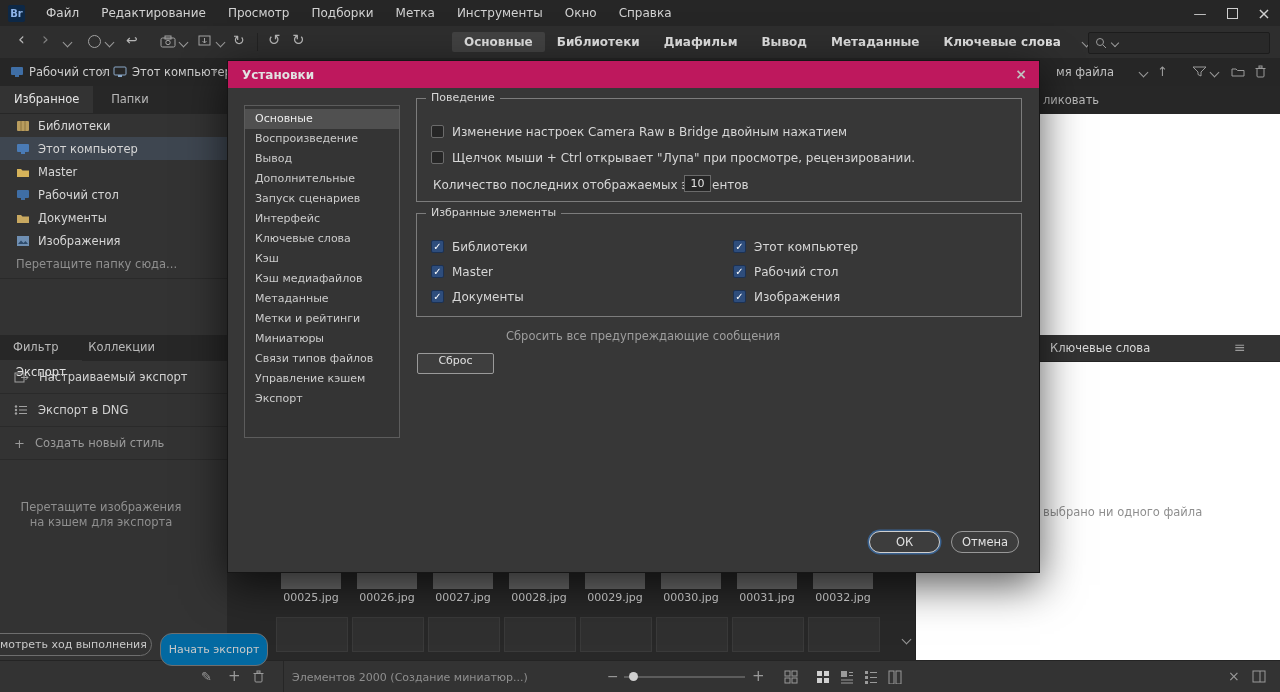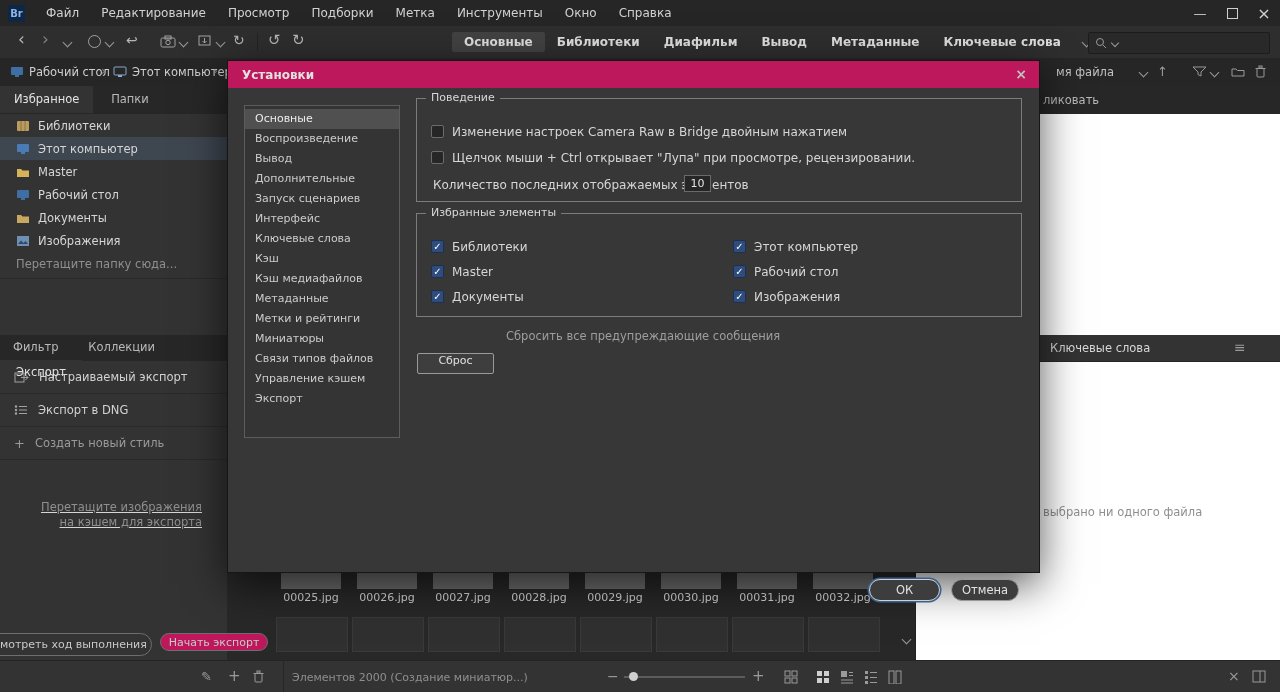--- a/index.html
+++ b/index.html
@@ -47,21 +47,21 @@
   .cat{height:20px;line-height:20px;padding-left:10px;font-size:11px;color:#cccccc;}
   .cat.selected{background:#505050;color:#ececec;}
   .group{position:absolute;border:1px solid #7c7c7c;box-sizing:border-box;}
   .legend{position:absolute;top:-8px;left:9px;background:#373737;padding:0 5px;font-size:11px;color:#d8d8d8;}
   .cb{position:absolute;width:13px;height:13px;box-sizing:border-box;border-radius:2px;background:#262626;border:1px solid #6b6b6b;}
   .cb.checked{background:#2e4d7c;border-color:#1c3152;color:#fff;font-size:10px;line-height:12px;text-align:center;}
   .cblabel{position:absolute;font-size:12px;color:#d6d6d6;}
   .numinput{position:absolute;width:27px;height:17px;background:#262626;border:1px solid #6a6a6a;color:#e2e2e2;
             font-size:11px;text-align:center;font-family:"DejaVu Sans",sans-serif;box-sizing:border-box;}
   .dlgbtn{position:absolute;border:1px solid #989898;border-radius:11px;background:#3d3d3d;color:#e2e2e2;font-size:11.5px;
-          display:flex;align-items:center;justify-content:center;box-sizing:border-box;margin-top:48px;}
+          display:flex;align-items:center;justify-content:center;box-sizing:border-box;}
   .dlgbtn.focused{border-color:#d0d0d0;box-shadow:0 0 0 1.5px #39618f;}
   .rectbtn{position:absolute;border:1px solid #9a9a9a;border-radius:2px;background:#3e3e3e;color:#e0e0e0;font-size:11px;
            display:flex;align-items:flex-start;justify-content:center;box-sizing:border-box;margin-top:28px;}
   .fname{position:absolute;top:18px;left:0;width:76px;text-align:center;font-size:11px;color:#d8d8d8;}
 </style>
 </head>
 <body>
 
 <div id="root" class="nosel">
 
@@ -236,29 +236,29 @@
         <rect x="1" y="2" width="9" height="9" fill="none" stroke="#a2a2a2"></rect>
         <path d="M7 6.5 L14 6.5 M11.5 4 L14 6.5 L11.5 9" fill="none" stroke="#a2a2a2"></path>
       </svg>
       <span>Настраиваемый экспорт</span>
     </div>
     <div class="exprow" style="top:341px;color:#9a9a9a;">
       <span class="sico" style="font-size:13px;">+</span>
       <span>Создать новый стиль</span>
     </div>
 
-    <div class="abs" style="left:0;top:414px;width:202px;text-align:right;line-height:15px;text-decoration:underline;">
+    <div class="abs" style="left:0;top:414px;width:202px;text-align:center;line-height:15px;">
       <span class="hinttxt">Перетащите изображения</span><br>
       <span class="hinttxt">на кэшем для экспорта</span>
     </div>
 
     <div class="abs pill" style="left:-18px;top:547px;width:170px;height:23px;border-radius:12px;">
       <span>осмотреть ход выполнения</span>
     </div>
-    <div class="abs pill" style="left:160px;top:547px;width:108px;height:18px;z-index:2;background:#be185d;">
+    <div class="abs pill" style="left:160px;top:547px;width:108px;height:33px;z-index:2;background:#0369a1;">
       <span>Начать экспорт</span>
     </div>
   </div>
 
   <div class="abs" style="left:227px;top:86px;width:688px;height:574px;background:#282828;">
 
     <div class="abs" style="left:46px;top:487px;width:76px;">
       <div class="abs" style="left:8px;top:0;width:60px;height:16px;background:#6e6e6e;"></div>
       <div class="fname">00025.jpg</div>
       <div class="abs" style="left:3px;top:44px;width:70px;height:33px;background:#303030;border:1px solid #3a3a3a;"></div>

